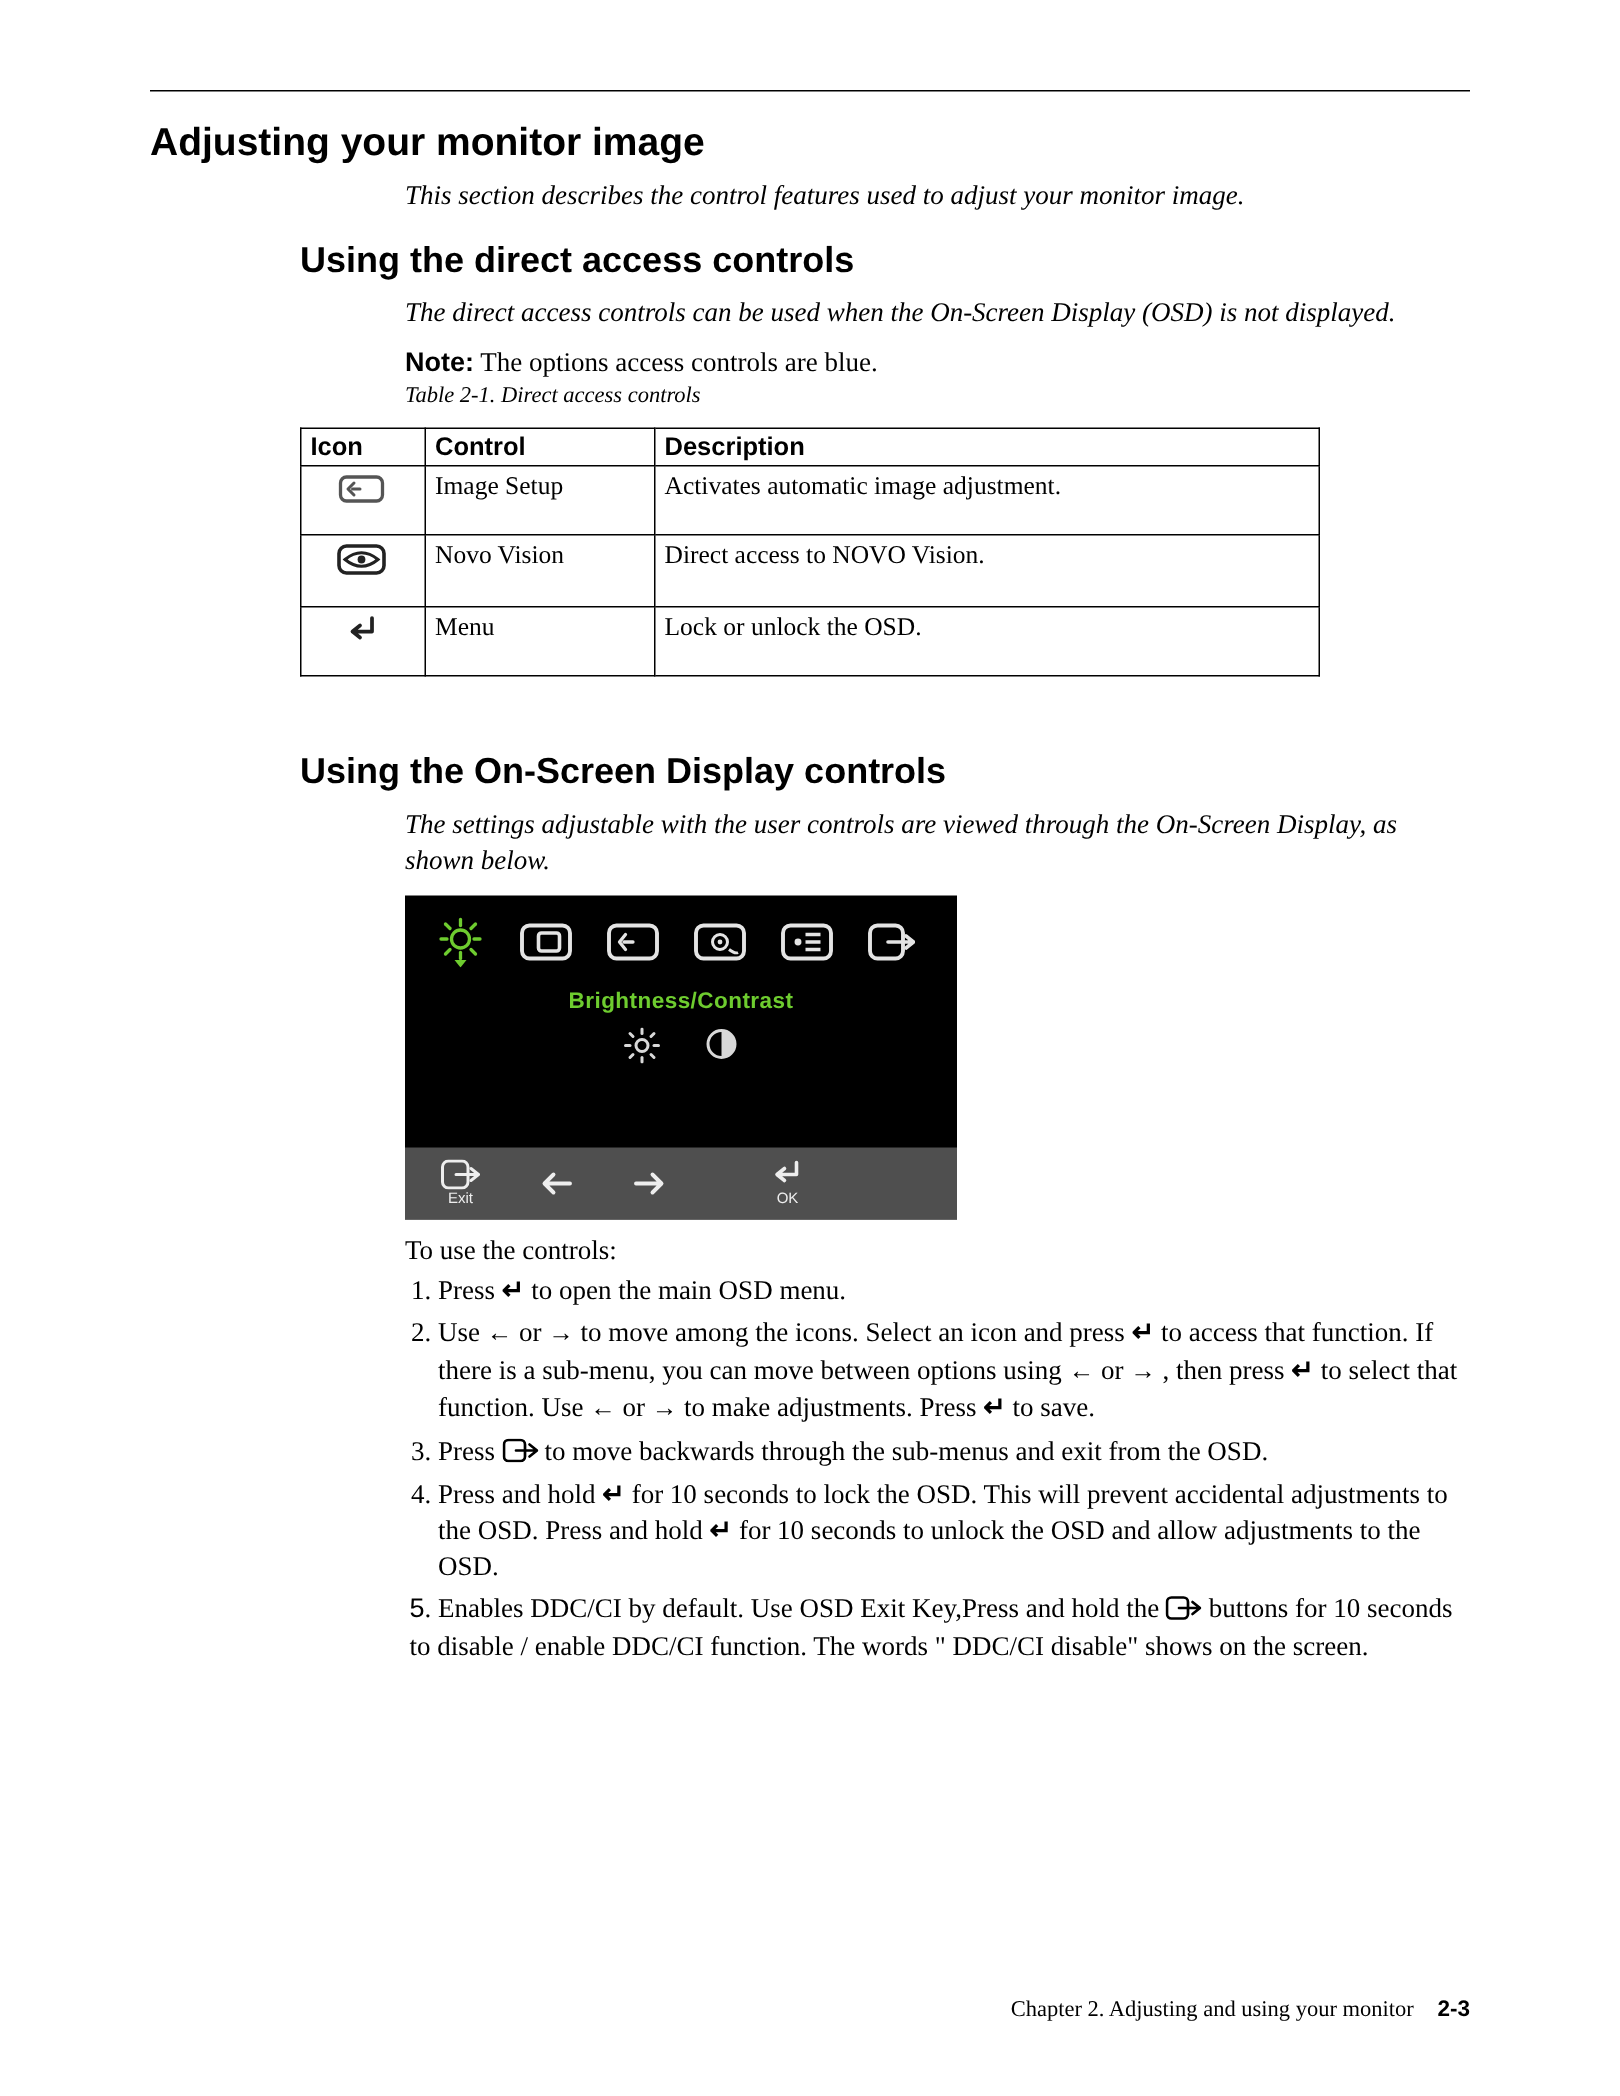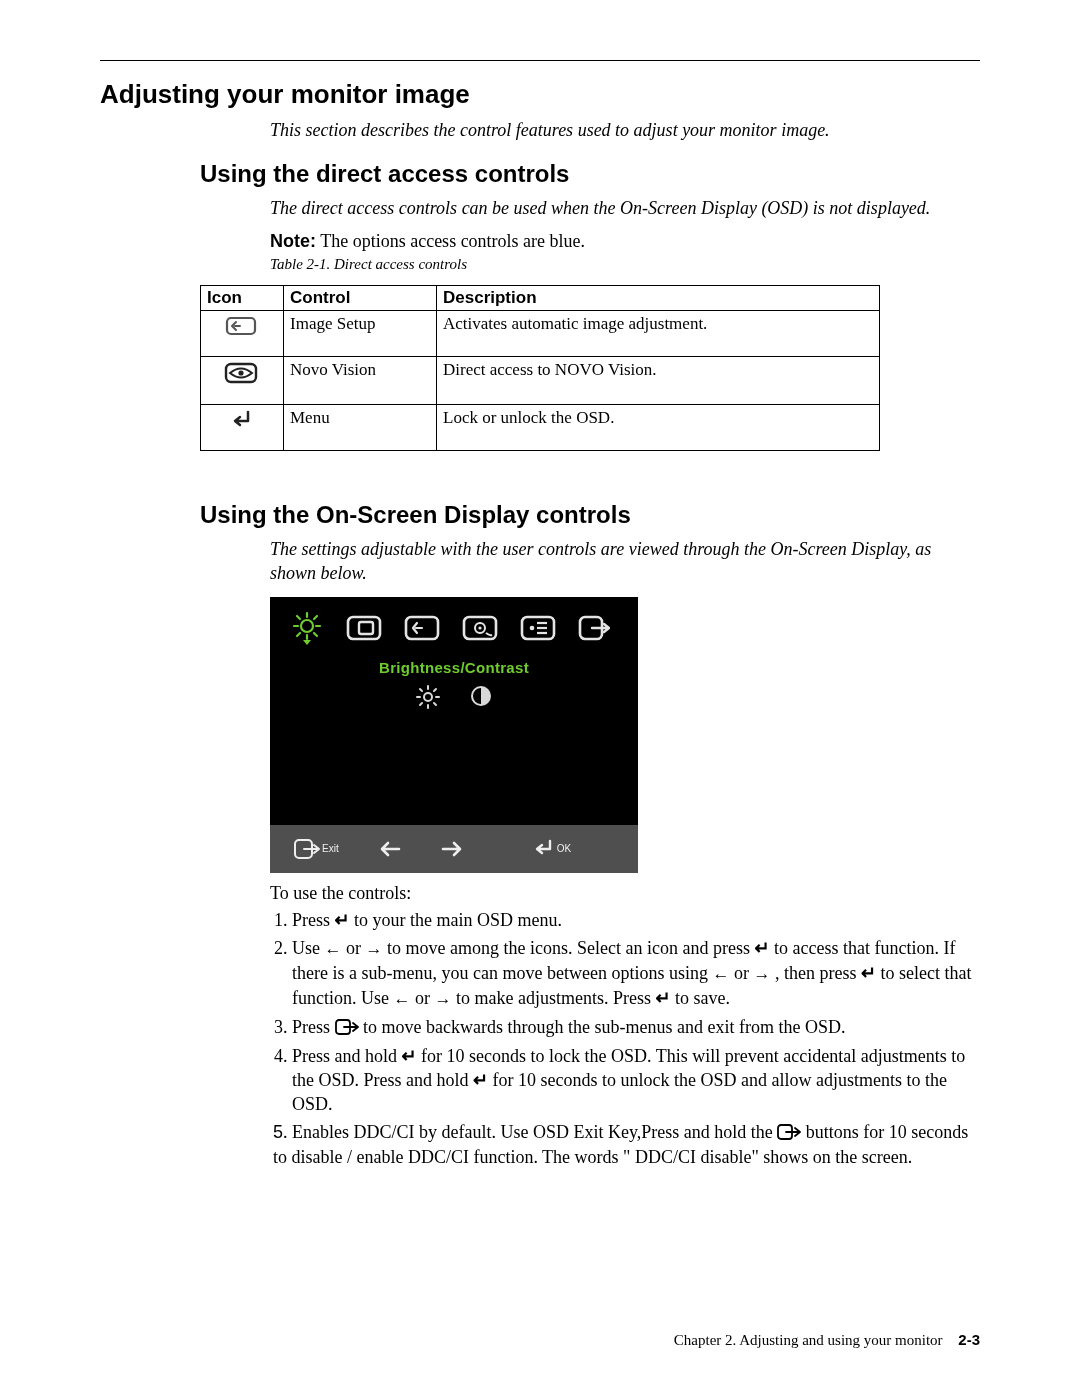--- a/index.html
+++ b/index.html
@@ -76,21 +76,21 @@
     padding-top: 4px;
     padding-bottom: 14px;
   }
   table.dac td.control-cell { width: 140px; }
 
   .osd-wrap {
     margin: 12px 0 10px 170px;
   }
   .osd {
     width: 368px;
-    height: 276px;
+    height: 216px;
     background: #000;
     position: relative;
     font-family: Arial, Helvetica, sans-serif;
   }
   .osd .top-row {
     position: absolute;
     top: 14px; left: 0; right: 0;
     display: flex;
     align-items: center;
     justify-content: flex-start;
@@ -122,21 +122,21 @@
     background: #4f4f4f;
     display: flex;
     align-items: center;
     gap: 40px;
     padding-left: 24px;
     color: #eee;
     font-size: 18px;
   }
   .osd .bottom-bar .btn {
     display: flex;
-    flex-direction: row;
+    flex-direction: column;
     align-items: center;
     line-height: 1;
     font-size: 20px;
     gap: 2px;
   }
   .osd .bottom-bar .btn .lbl { font-size: 10px; }
 
   ol.instructions {
     margin: 4px 0 0 170px;
     padding-left: 22px;
@@ -336,21 +336,21 @@
           <span class="lbl">OK</span>
         </div>
       </div>
     </div>
   </div>
 
   <div class="to-use">To use the controls:</div>
 
   <ol class="instructions">
     <li>
-      <span>Press </span><span class="enter-glyph">↵</span><span> to your the main OSD menu.</span>
+      <span>Press </span><span class="enter-glyph">↵</span><span> to open the main OSD menu.</span>
     </li>
     <li>
       <span>Use </span><span class="arrow-glyph">←</span><span> or </span><span class="arrow-glyph">→</span><span> to move among the icons. Select an icon and press </span><span class="enter-glyph">↵</span><span> to access that function. If there is a sub-menu, you can move between options using </span><span class="arrow-glyph">←</span><span> or </span><span class="arrow-glyph">→</span><span> , then press </span><span class="enter-glyph">↵</span><span> to select that function. Use </span><span class="arrow-glyph">←</span><span> or </span><span class="arrow-glyph">→</span><span> to make adjustments. Press </span><span class="enter-glyph">↵</span><span> to save.</span>
     </li>
     <li>
       <span>Press </span><span class="exit-inline"><svg width="24" height="16" viewBox="0 0 24 16">
             <rect x="1" y="1" width="14" height="14" rx="3" fill="none" stroke="#000" stroke-width="1.8"></rect>
             <path d="M9 8 H22 M18 4 L23 8 L18 12" fill="none" stroke="#000" stroke-width="1.8" stroke-linecap="round" stroke-linejoin="round"></path>
           </svg></span><span> to move backwards through the sub-menus and exit from the OSD.</span>
     </li>

